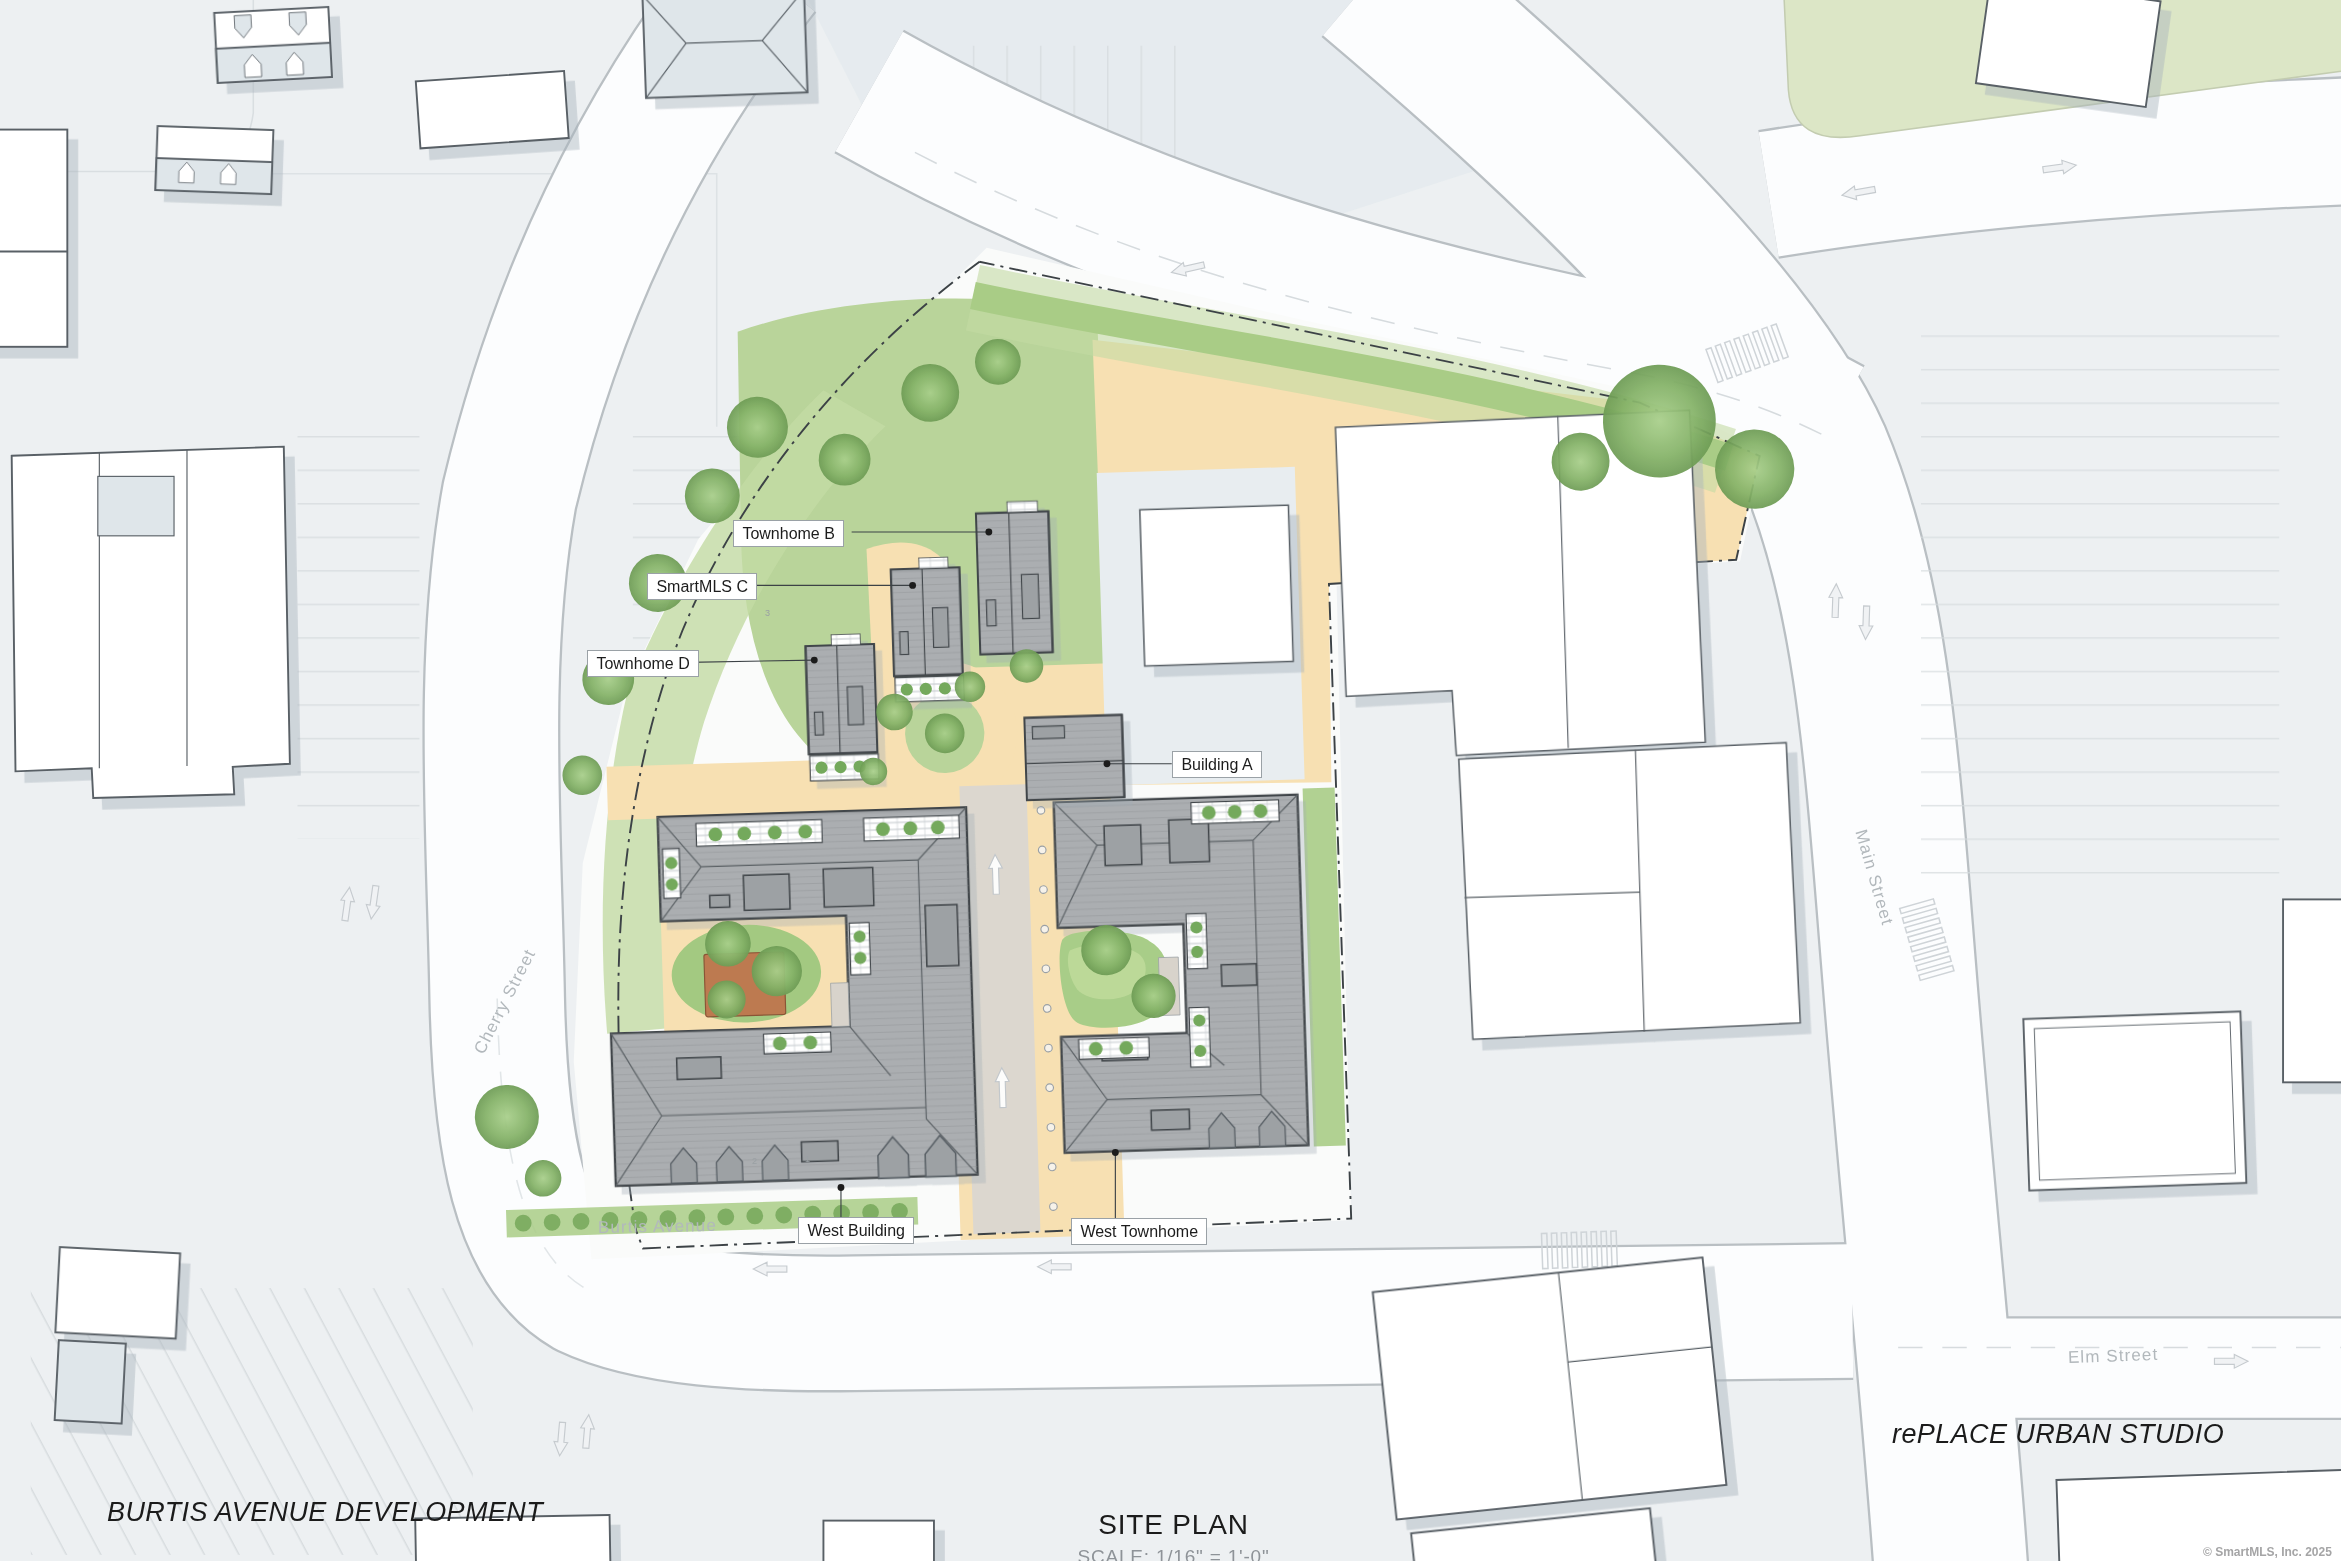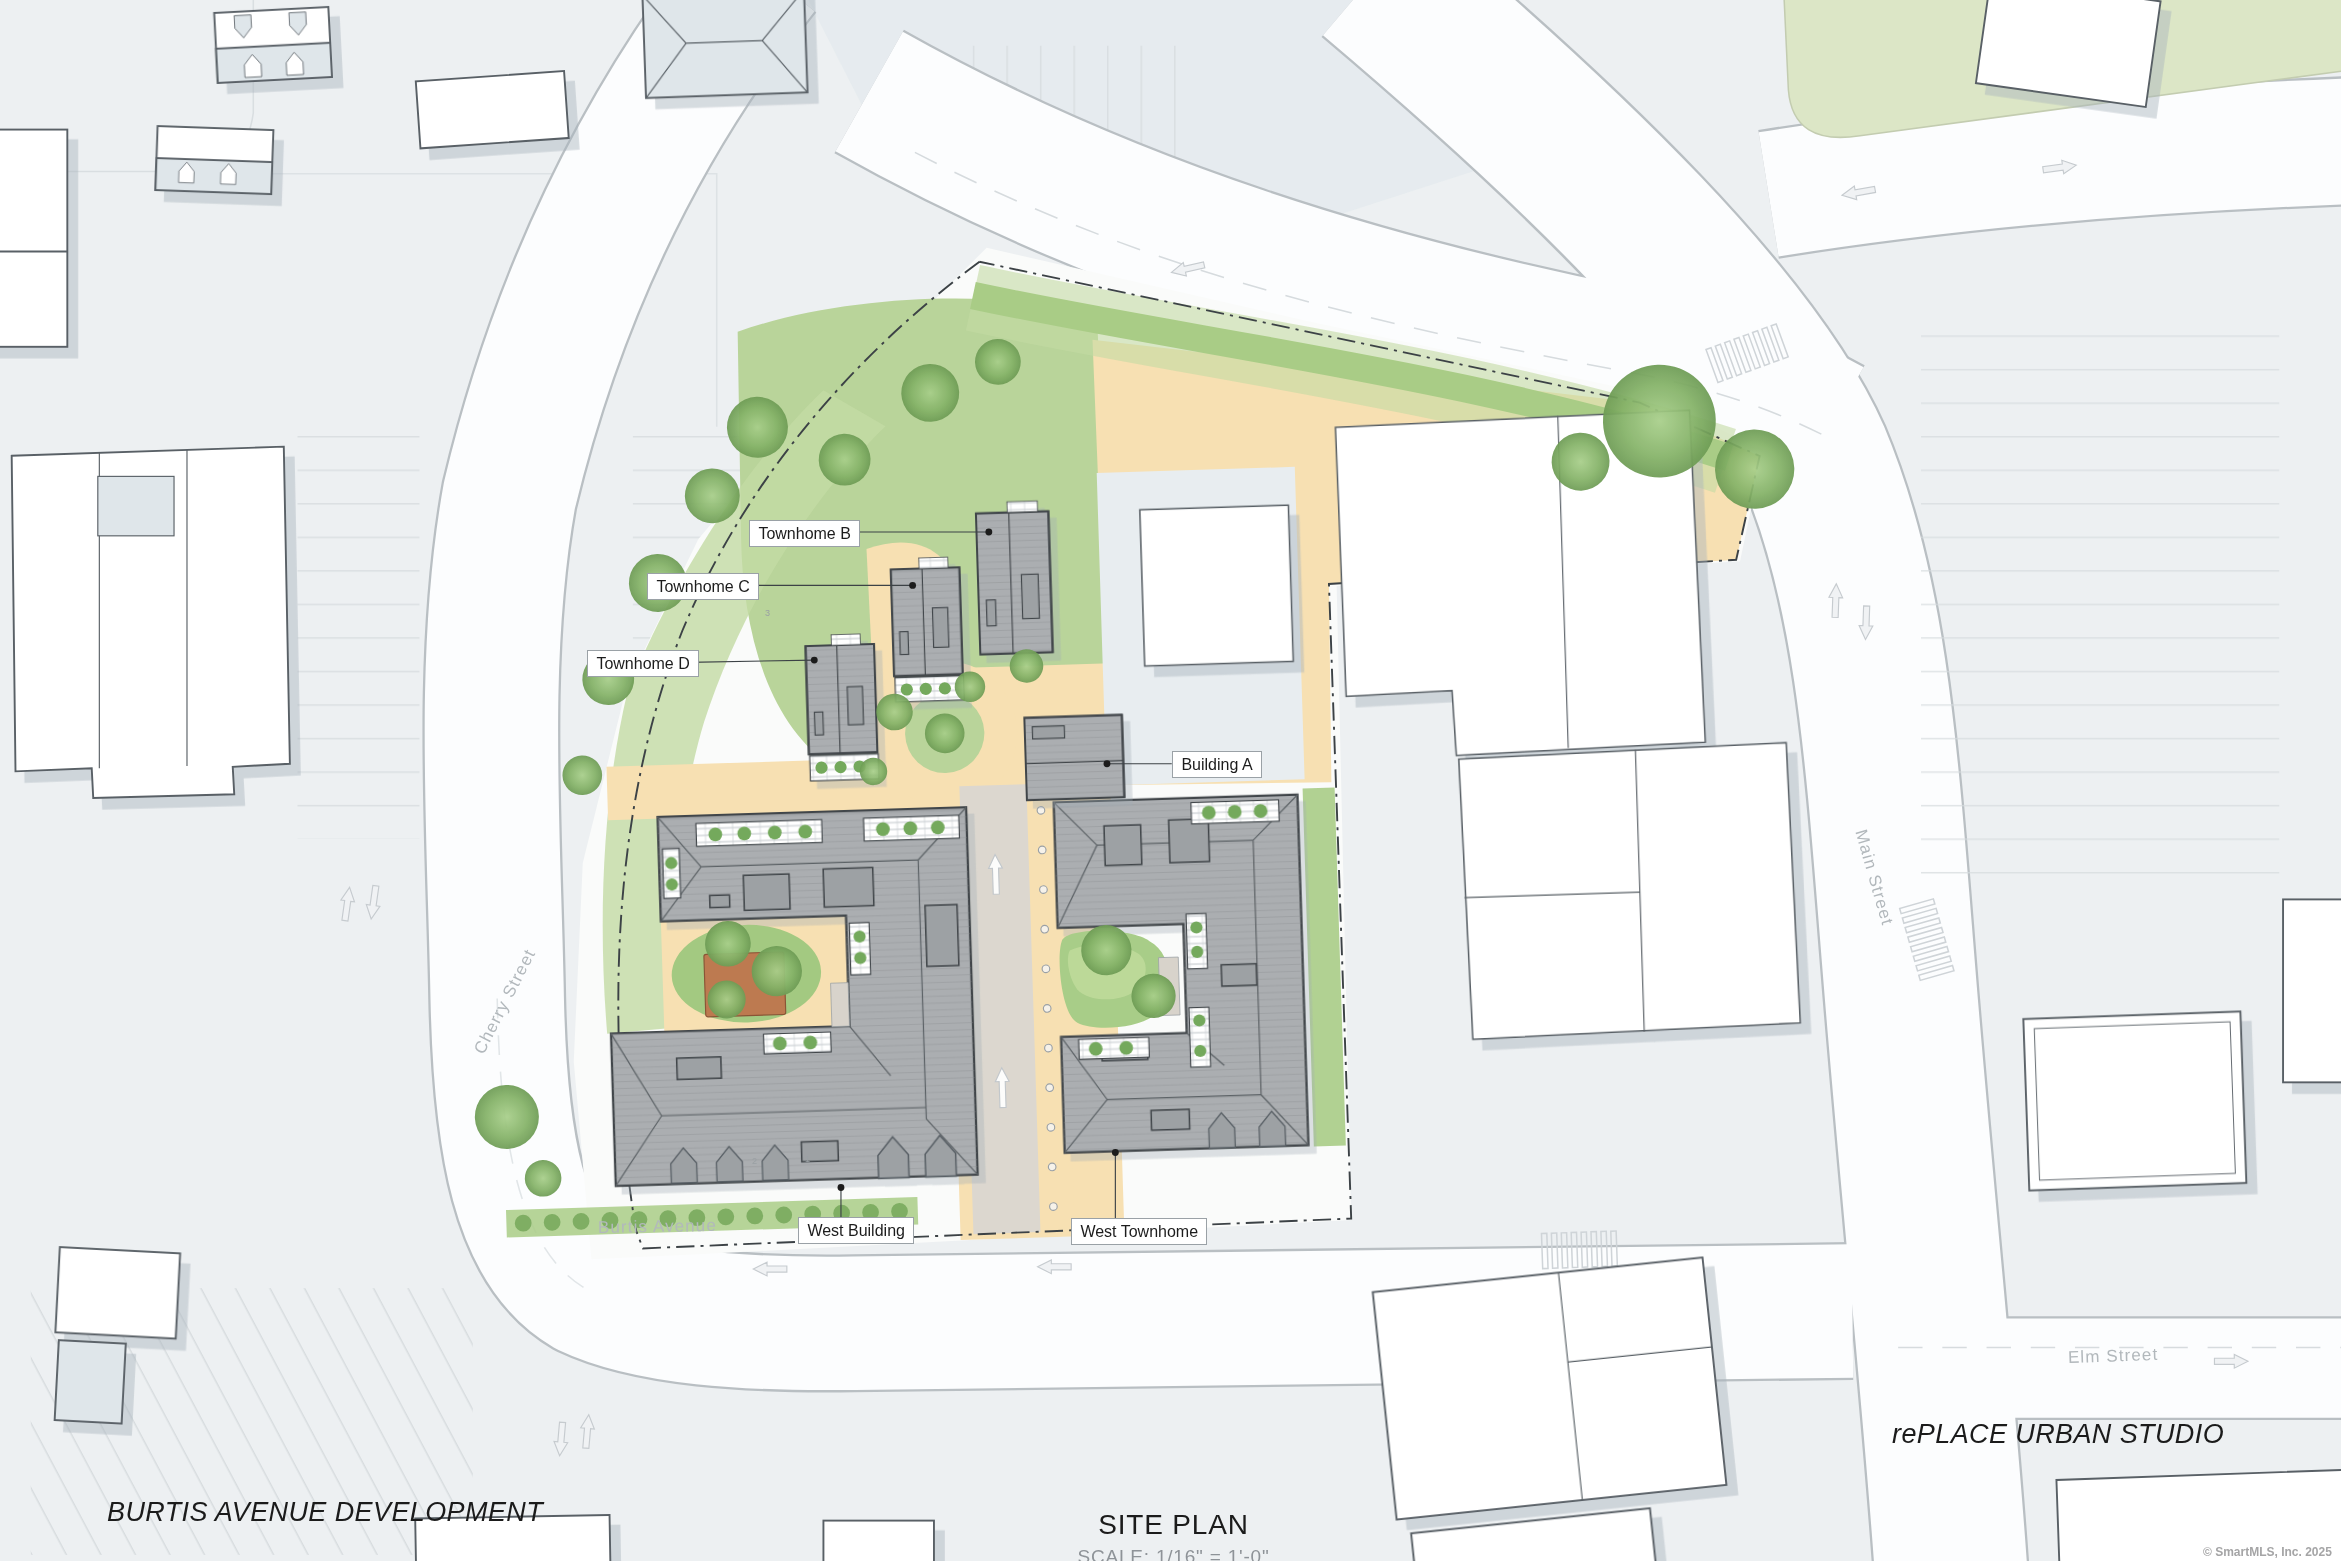--- a/index.html
+++ b/index.html
@@ -439,22 +439,22 @@
         <circle cx="1068" cy="866" r="4.5" fill="#1c1c1c" stroke="none"></circle>
     <path d="M1537,1002 H1452"></path>
         <circle cx="1452" cy="1002" r="4.5" fill="#1c1c1c" stroke="none"></circle>
     <path d="M1103,1597 V1558"></path>
         <circle cx="1103" cy="1558" r="4.5" fill="#1c1c1c" stroke="none"></circle>
     <path d="M1463,1598 V1512"></path>
         <circle cx="1463" cy="1512" r="4.5" fill="#1c1c1c" stroke="none"></circle>
   </g>
 </svg>
 
-  <div class="lbl" style="left:749px;top:520px">Townhome B</div>
-  <div class="lbl" style="left:647px;top:573px">Townhome C</div>
+  <div class="lbl" style="left:733px;top:520px">Townhome B</div>
+  <div class="lbl" style="left:647px;top:573px">SmartMLS C</div>
   <div class="lbl" style="left:587px;top:650px">Townhome D</div>
   <div class="lbl" style="left:1172px;top:751px">Building A</div>
   <div class="lbl" style="left:798px;top:1217px">West Building</div>
   <div class="lbl" style="left:1071px;top:1218px">West Townhome</div>
 
   <div class="street" style="left:479px;top:1043px;transform:rotate(-63deg)">Cherry Street</div>
   <div class="street" style="left:598px;top:1218px;transform:rotate(-1deg)">Burtis Avenue</div>
   <div class="street" style="left:1860px;top:820px;transform:rotate(74deg)">Main Street</div>
   <div class="street" style="left:2068px;top:1348px;transform:rotate(-2deg)">Elm Street</div>
 

